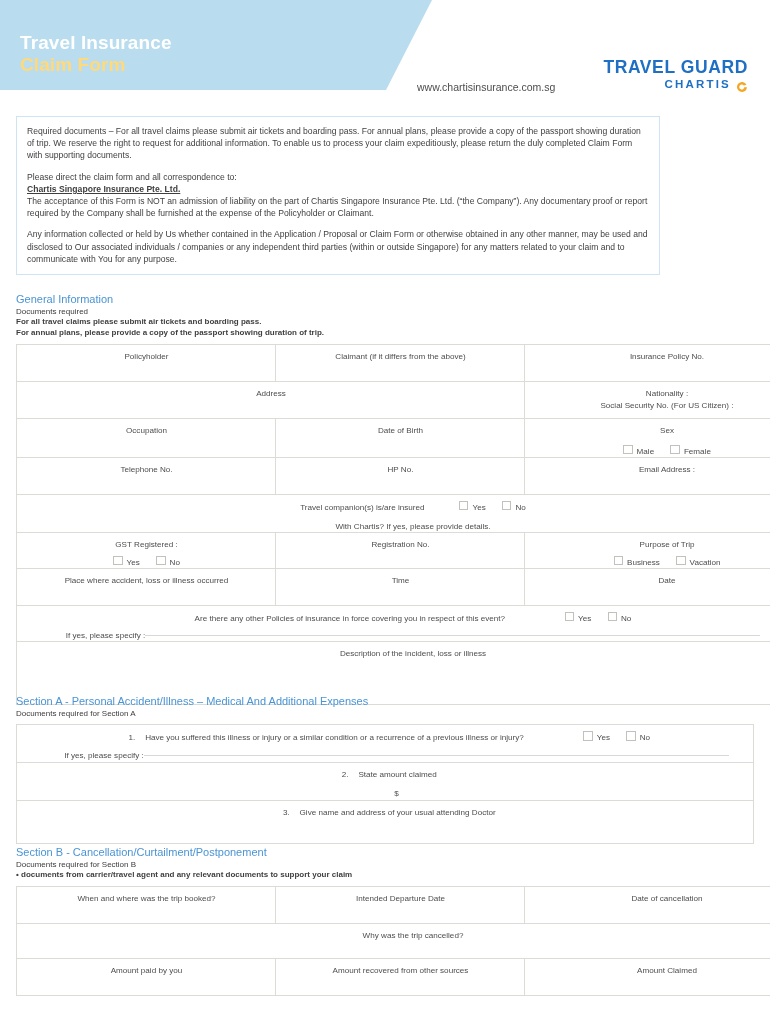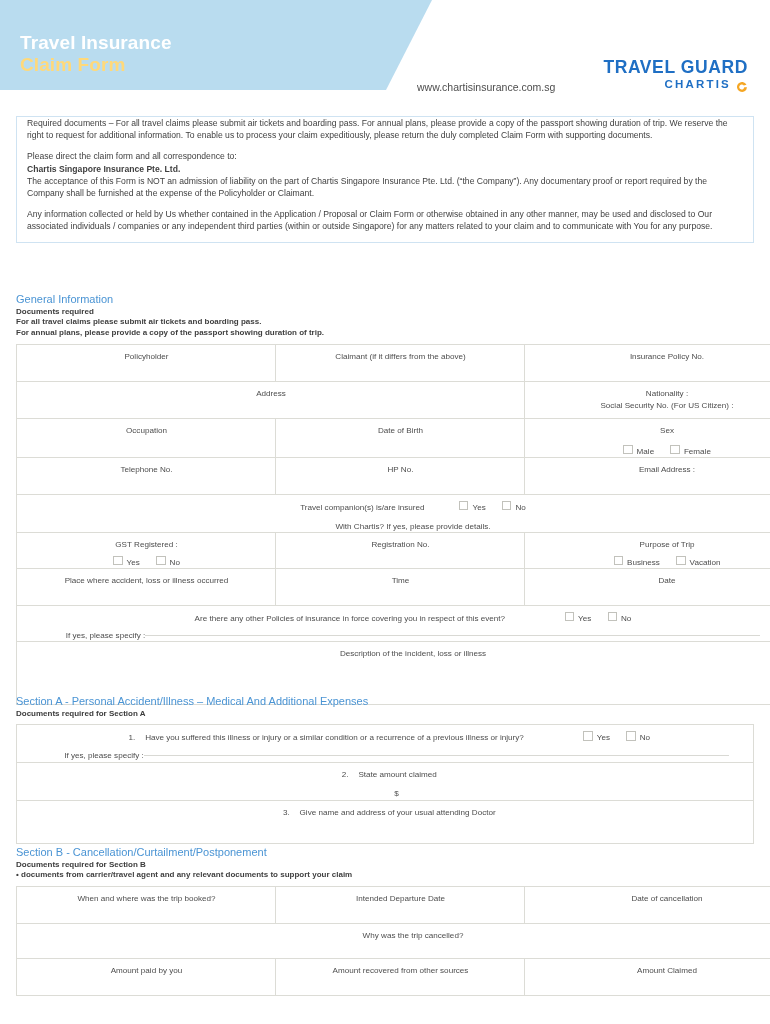--- a/index.html
+++ b/index.html
@@ -40,34 +40,34 @@
   }
   .chartis-mark{display:block;width:12px;height:12px;}
 
   .please-complete{
     position:absolute;left:18px;top:95px;
     font-size:7.3px;font-weight:700;color:#3b3b3b;letter-spacing:.25px;
   }
 
   
   .intro-box{
-    position:absolute;left:16px;top:116px;width:738px;
+    position:absolute;left:16px;top:116px;width:644px;
     border:1px solid #cfe3f2;background:#ffffff;
-    padding:0 10px 9px 10px;box-sizing:border-box;
+    padding:8px 10px 9px 10px;box-sizing:border-box;
   }
   .intro-box p{margin:0 0 9px 0;font-size:8.6px;line-height:12.2px;color:#3f3f3f;}
   .intro-box p:last-child{margin-bottom:0;}
-  .intro-box .b{font-weight:700;}
+  .intro-box .b{font-weight:700;text-decoration:underline;}
   .tight{margin-bottom:0 !important;}
 
   
   .sect-head{
     font-size:11px;color:#4a94d4;font-weight:400;line-height:14px;
   }
-  .sect-sub-b{font-size:8px;font-weight:700;color:#3b3b3b;line-height:11px;}
+  .sect-sub-b{font-size:8px;font-weight:400;color:#3b3b3b;line-height:11px;}
   .sect-sub{font-size:8px;font-weight:700;color:#3f3f3f;line-height:10.5px;}
 
   .block{position:absolute;left:16px;width:738px;}
 
   
   .tbl{width:738px;border-collapse:collapse;table-layout:fixed;}
   .tbl td{
     border:1px solid #dcdcd6;
     vertical-align:top;
     padding:6px 8px 0 9px;

